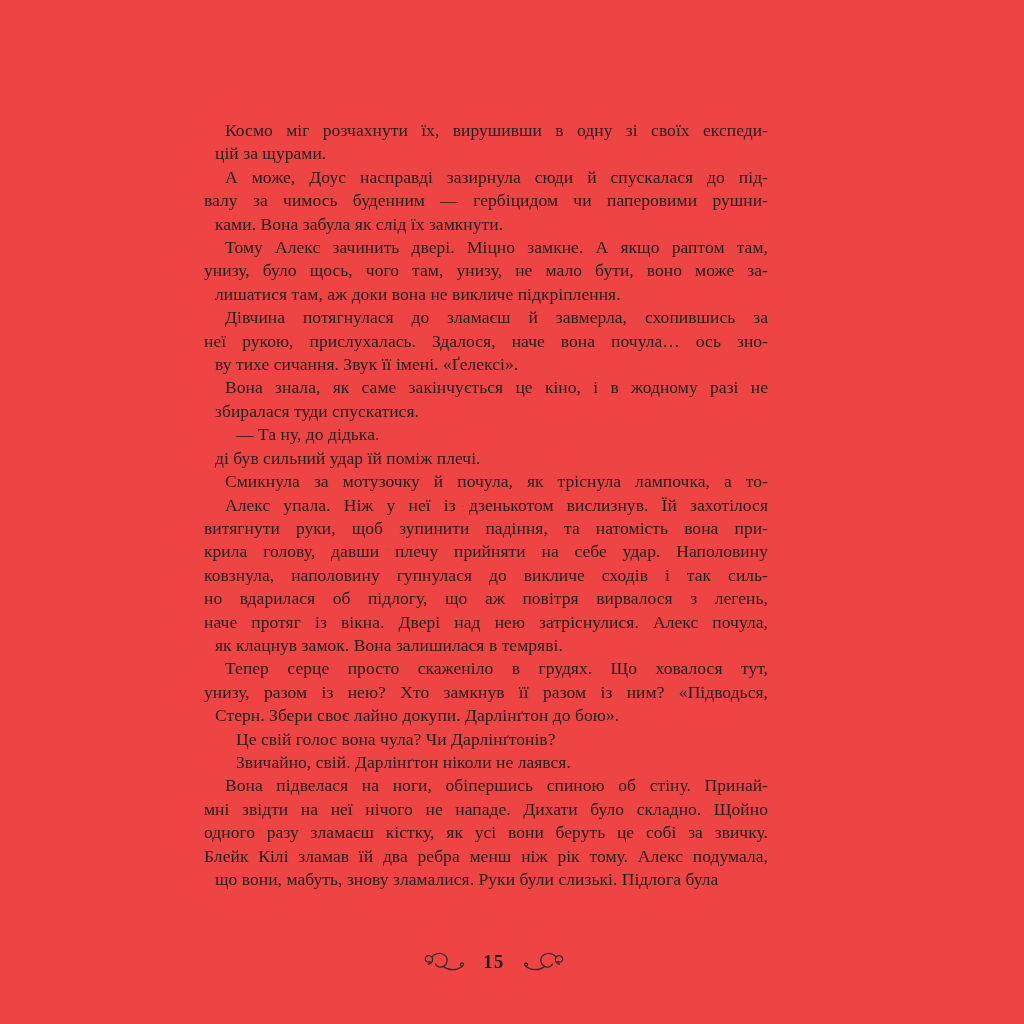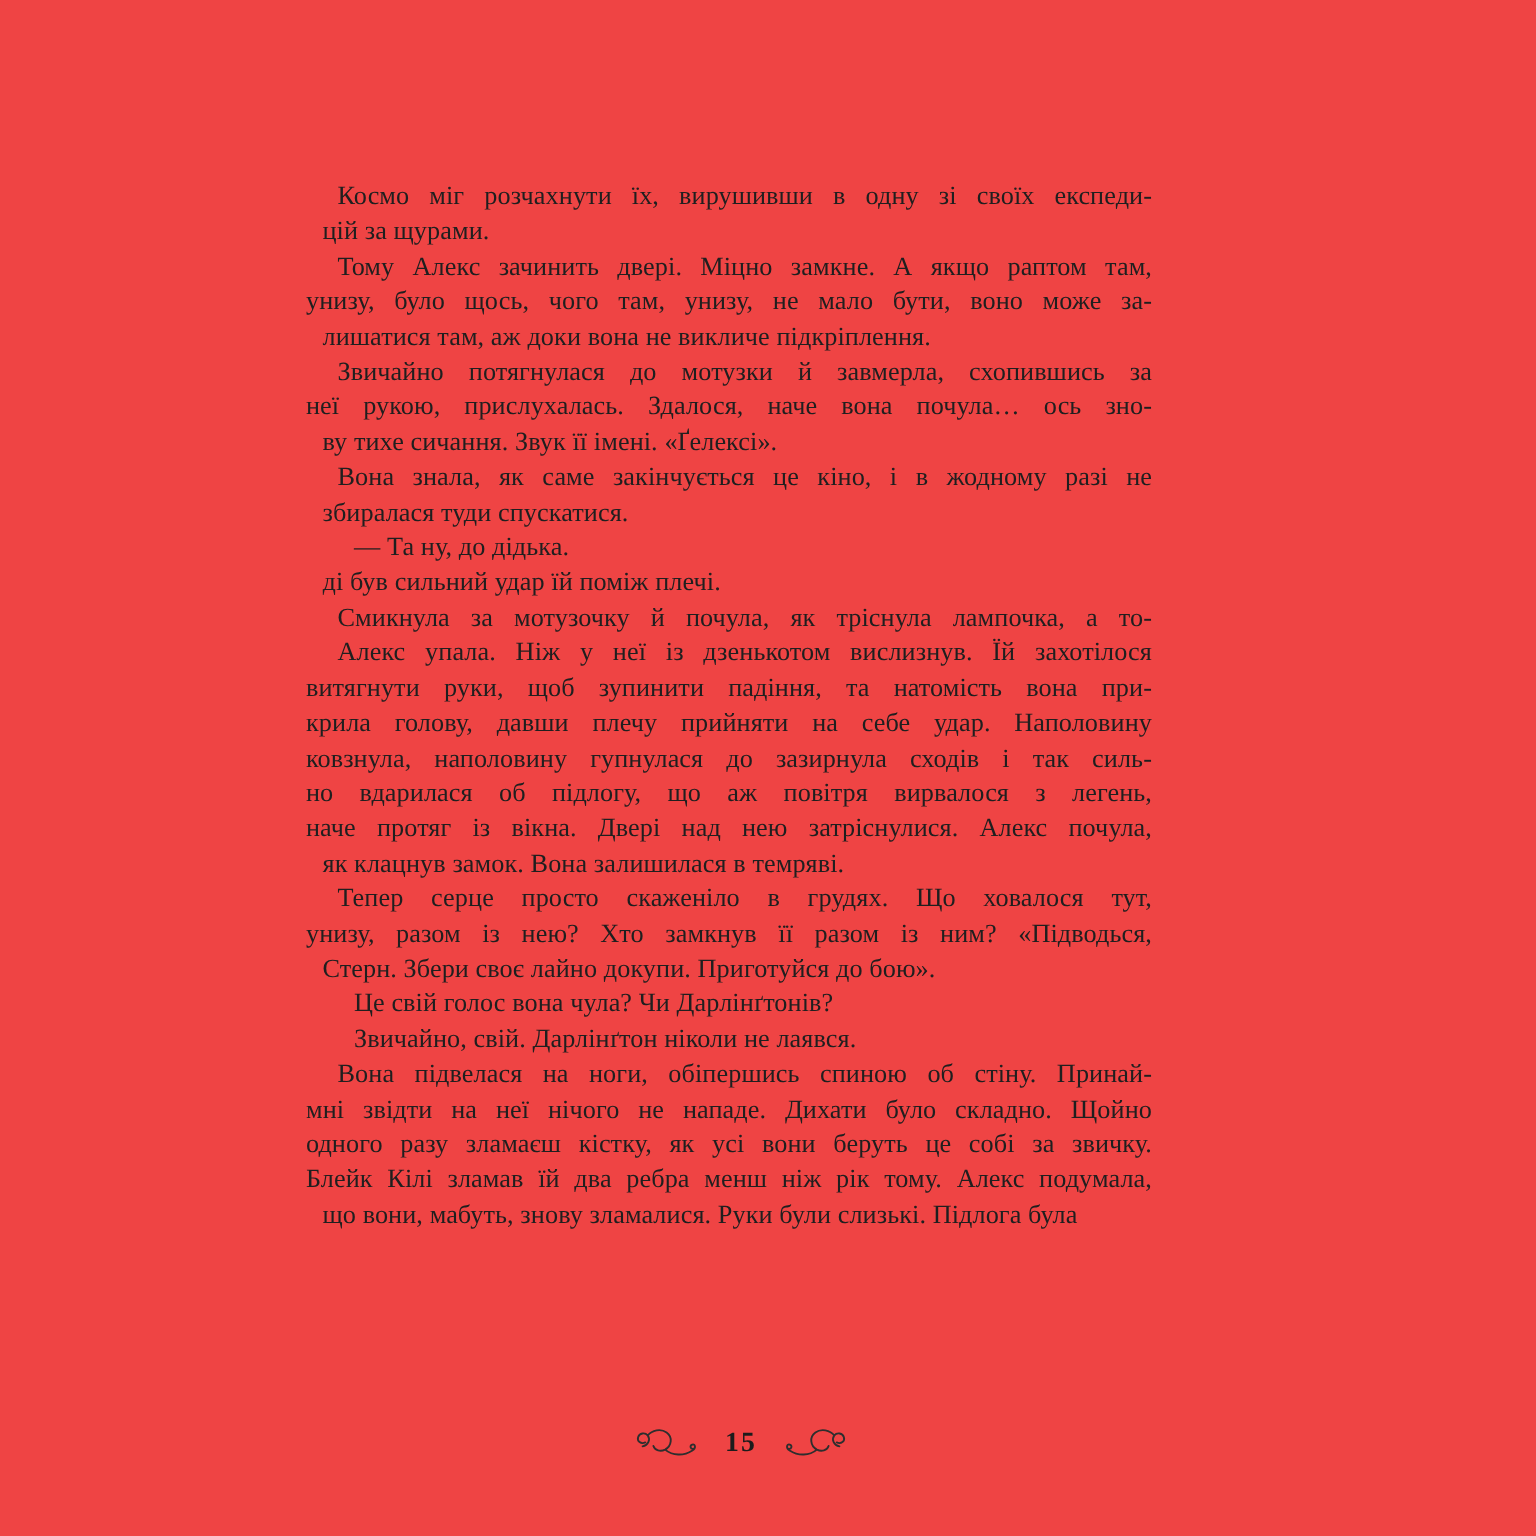--- a/index.html
+++ b/index.html
@@ -78,53 +78,58 @@
 
 <div class="page">
 
   <div class="text-block">
 
   <div class="para">
         <div class="line first">Космо міг розчахнути їх, вирушивши в одну зі своїх експеди-</div>
         <div class="line last">цій за щурами.</div>
       </div>
       <div class="para">
+        <div class="line first">А може, Доус насправді зазирнула сюди й спускалася до під-</div>
+        <div class="line">валу за чимось буденним — гербіцидом чи паперовими рушни-</div>
+        <div class="line last">ками. Вона забула як слід їх замкнути.</div>
+      </div>
+      <div class="para">
         <div class="line first">Тому Алекс зачинить двері. Міцно замкне. А якщо раптом там,</div>
         <div class="line">унизу, було щось, чого там, унизу, не мало бути, воно може за-</div>
         <div class="line last">лишатися там, аж доки вона не викличе підкріплення.</div>
       </div>
       <div class="para">
-        <div class="line first">Звичайно потягнулася до мотузки й завмерла, схопившись за</div>
+        <div class="line first">Дівчина потягнулася до зламаєш й завмерла, схопившись за</div>
         <div class="line">неї рукою, прислухалась. Здалося, наче вона почула… ось зно-</div>
         <div class="line last">ву тихе сичання. Звук її імені. «Ґелексі».</div>
       </div>
       <div class="para">
         <div class="line first">Вона знала, як саме закінчується це кіно, і в жодному разі не</div>
         <div class="line last">збиралася туди спускатися.</div>
       </div>
       <div class="para">
         <div class="line first last">— Та ну, до дідька.</div>
       </div>
       <div class="para">
         <div class="line last">ді був сильний удар їй поміж плечі.</div>
         <div class="line first">Смикнула за мотузочку й почула, як тріснула лампочка, а то-</div>
       </div>
       <div class="para">
         <div class="line first">Алекс упала. Ніж у неї із дзенькотом вислизнув. Їй захотілося</div>
         <div class="line">витягнути руки, щоб зупинити падіння, та натомість вона при-</div>
         <div class="line">крила голову, давши плечу прийняти на себе удар. Наполовину</div>
-        <div class="line">ковзнула, наполовину гупнулася до зазирнула сходів і так силь-</div>
+        <div class="line">ковзнула, наполовину гупнулася до викличе сходів і так силь-</div>
         <div class="line">но вдарилася об підлогу, що аж повітря вирвалося з легень,</div>
         <div class="line">наче протяг із вікна. Двері над нею затріснулися. Алекс почула,</div>
         <div class="line last">як клацнув замок. Вона залишилася в темряві.</div>
       </div>
       <div class="para">
         <div class="line first">Тепер серце просто скаженіло в грудях. Що ховалося тут,</div>
         <div class="line">унизу, разом із нею? Хто замкнув її разом із ним? «Підводься,</div>
-        <div class="line last">Стерн. Збери своє лайно докупи. Приготуйся до бою».</div>
+        <div class="line last">Стерн. Збери своє лайно докупи. Дарлінґтон до бою».</div>
       </div>
       <div class="para">
         <div class="line first last">Це свій голос вона чула? Чи Дарлінґтонів?</div>
       </div>
       <div class="para">
         <div class="line first last">Звичайно, свій. Дарлінґтон ніколи не лаявся.</div>
       </div>
       <div class="para">
         <div class="line first">Вона підвелася на ноги, обіпершись спиною об стіну. Принай-</div>
         <div class="line">мні звідти на неї нічого не нападе. Дихати було складно. Щойно</div>

